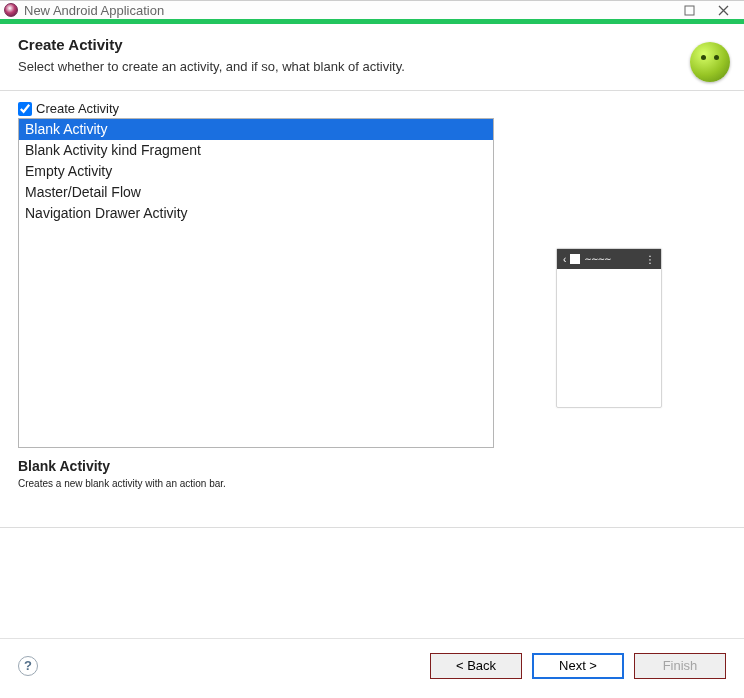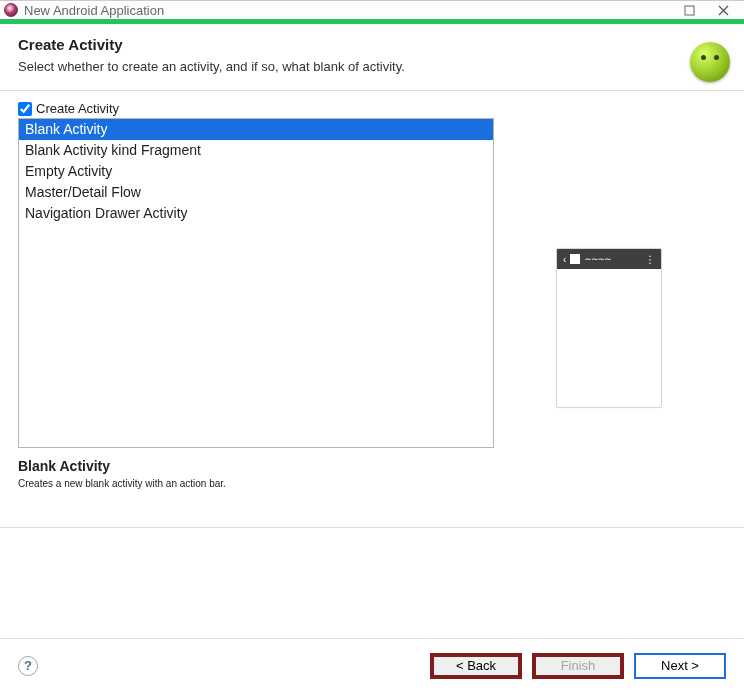--- a/index.html
+++ b/index.html
@@ -124,21 +124,21 @@
     }
     .help-icon {
       width: 20px; height: 20px; border: 1px solid #9aa7b3; border-radius: 50%;
       display:flex; align-items:center; justify-content:center;
       color:#54708a; font-weight:bold; font-size:13px;
     }
     .spacer { flex: 1; }
     .btn {
       min-width: 92px;
       height: 26px;
-      border: 4px solid #7f1d1d;
+      border: 1px solid #7f1d1d;
       background: #efefef;
       font-size: 13px;
       cursor: default;
       display:flex; align-items:center; justify-content:center;
     }
     .btn.primary {
       border: 2px solid #1a6fe0;
       background: #fff;
     }
     .btn.disabled {
@@ -202,15 +202,15 @@
   <div class="desc">
     <h2>Blank Activity</h2>
     <p>Creates a new blank activity with an action bar.</p>
   </div>
 </div>
 
 <div class="footer">
   <div class="help-icon">?</div>
   <div class="spacer"></div>
   <button class="btn">&lt; Back</button>
+  <button class="btn primary">Next &gt;</button>
   <button class="btn disabled">Finish</button>
-  <button class="btn primary">Next &gt;</button>
 </div>
 
 </body></html>

